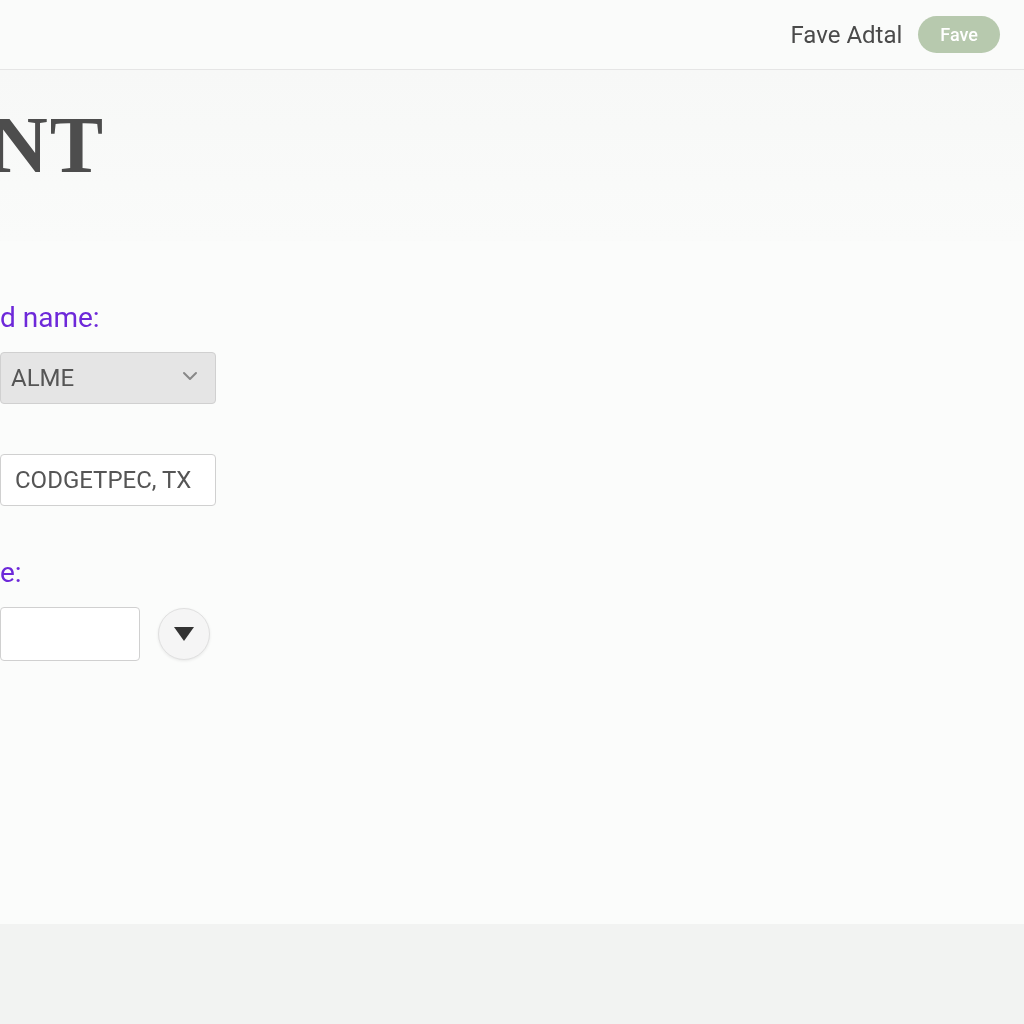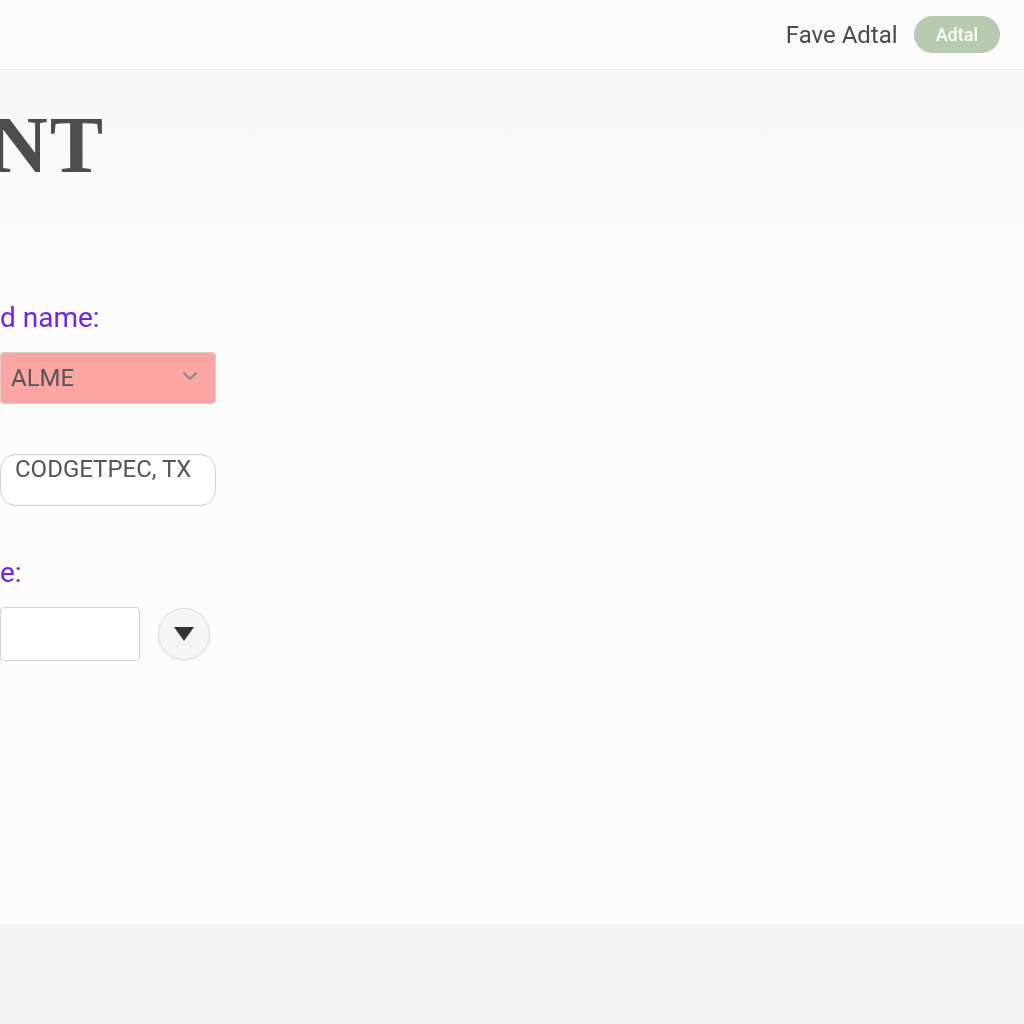--- a/index.html
+++ b/index.html
@@ -64,47 +64,47 @@
     }
     .select-wrap {
       position: relative;
       display: inline-block;
     }
     .select-box {
       width: 216px;
       height: 52px;
       border: 1px solid #d0d0d0;
       border-radius: 4px;
-      background: #fca5a5;
+      background: #e5e5e5;
       padding: 0 44px 0 10px;
       font-size: 24px;
       color: #555;
       display: flex;
       align-items: center;
       cursor: pointer;
       margin-left: 0;
     }
     .select-chevron {
       position: absolute;
       right: 16px;
       top: 50%;
       transform: translateY(-50%);
       pointer-events: none;
     }
     .text-input {
       width: 216px;
       height: 52px;
       border: 1px solid #d0d0d0;
-      border-radius: 16px;
+      border-radius: 4px;
       background: #ffffff;
       padding: 0 14px;
       font-size: 24px;
       color: #555;
       display: flex;
-      align-items: flex-start;
+      align-items: center;
       margin-left: 0;
     }
     .combo-row {
       display: flex;
       align-items: center;
       gap: 18px;
       margin-left: 0;
     }
     .combo-input {
       width: 140px;
@@ -139,21 +139,21 @@
       right: 0;
       height: 100px;
       background: #f2f3f2;
     }
   </style>
 </head>
 <body>
 
 <div class="header">
   <span class="header-user">Fave Adtal</span>
-  <span class="header-badge">Adtal</span>
+  <span class="header-badge">Fave</span>
 </div>
 
 <div class="title-area">
   <div class="page-title">NT</div>
 </div>
 
 <div class="form-area">
 
   <div class="field-group">
     <div class="field-label">d name:</div>

